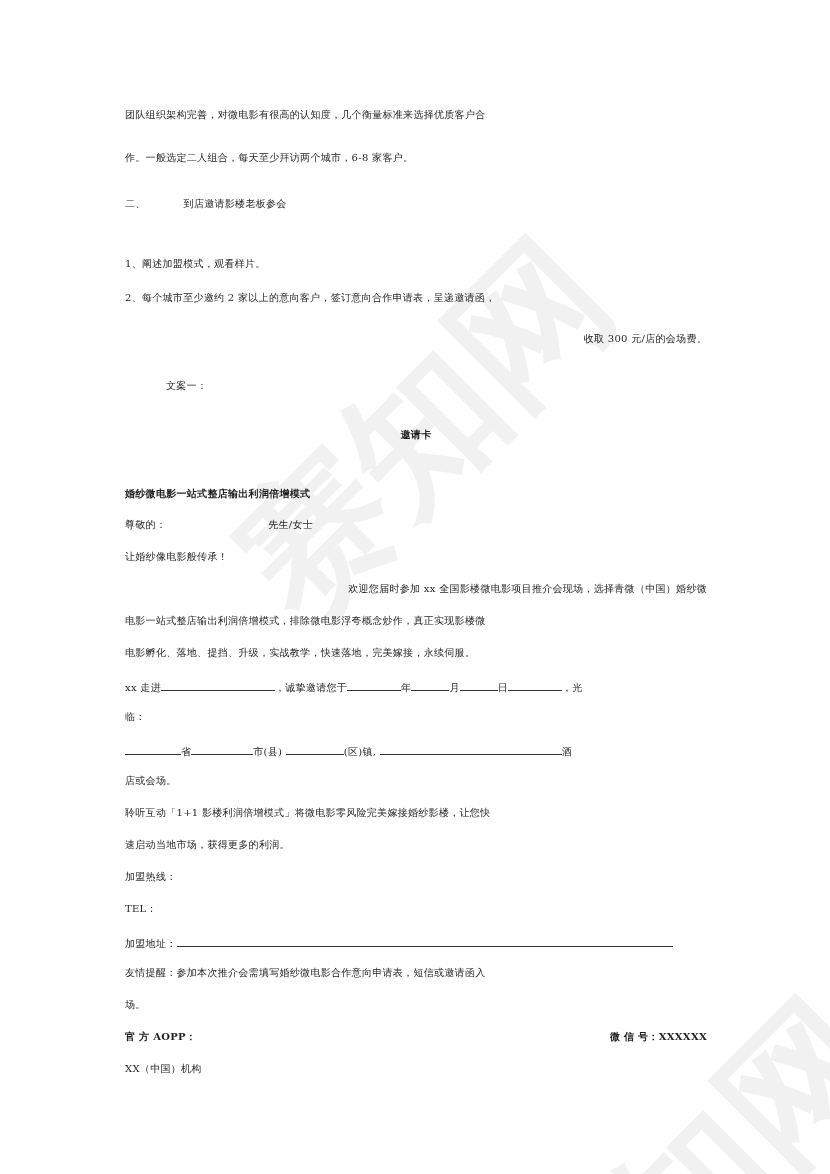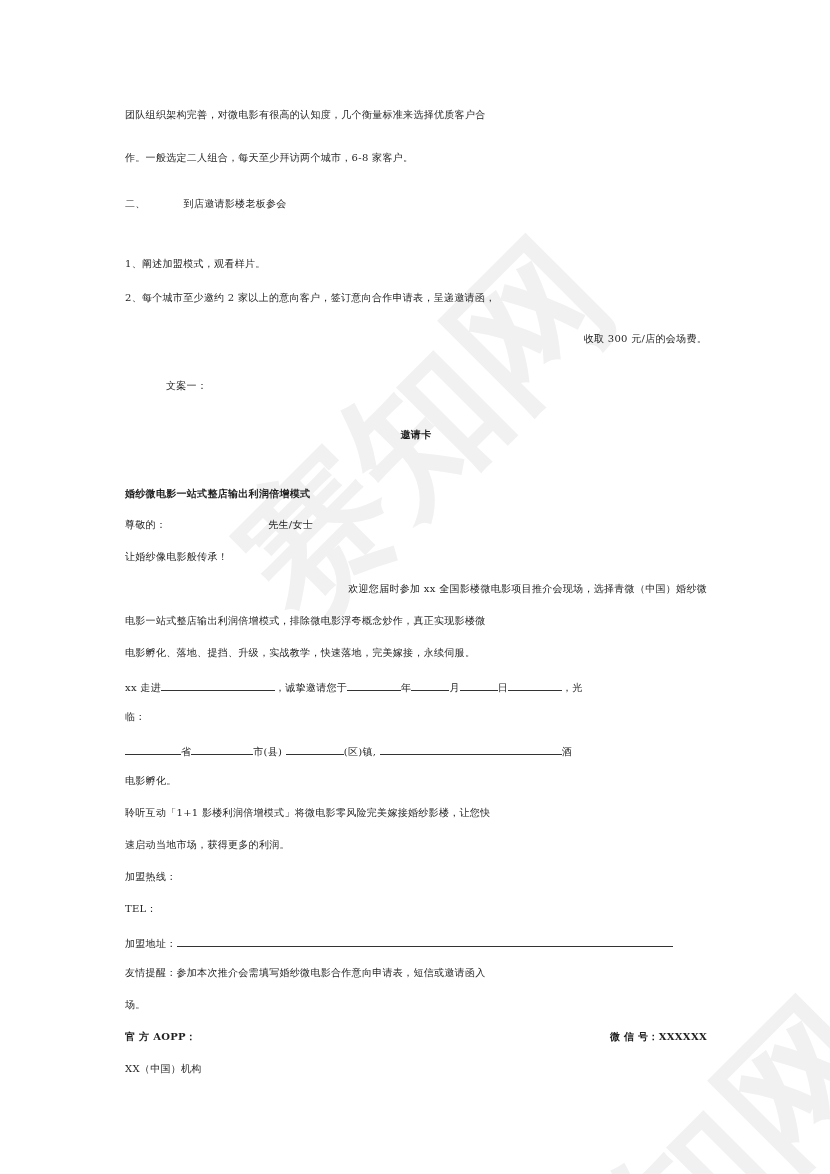--- a/index.html
+++ b/index.html
@@ -52,21 +52,21 @@
     <div class="line" style="top:642px;">电影孵化、落地、提挡、升级，实战教学，快速落地，完美嫁接，永续伺服。</div>
 
     <div class="line" style="top:674px;">
       <span>xx 走进</span><span class="blank" style="width:114px;"></span><span>，诚挚邀请您于</span><span class="blank" style="width:54px;"></span><span>年</span><span class="blank" style="width:38px;"></span><span>月</span><span class="blank" style="width:38px;"></span><span>日</span><span class="blank" style="width:54px;"></span><span>，光</span>
     </div>
     <div class="line" style="top:706px;">临：</div>
 
     <div class="line" style="top:738px;">
       <span class="blank" style="width:56px;"></span><span>省</span><span class="blank" style="width:62px;"></span><span>市(县)</span> <span class="blank" style="width:58px;"></span><span>(区)镇,</span> <span class="blank" style="width:182px;"></span><span>酒</span>
     </div>
-    <div class="line" style="top:770px;">电影孵化。</div>
+    <div class="line" style="top:770px;">店或会场。</div>
 
     <div class="line" style="top:802px;">聆听互动「1+1 影楼利润倍增模式」将微电影零风险完美嫁接婚纱影楼，让您快</div>
     <div class="line" style="top:834px;">速启动当地市场，获得更多的利润。</div>
 
     <div class="line" style="top:866px;">加盟热线：</div>
     <div class="line" style="top:898px;">TEL：</div>
 
     <div class="line" style="top:930px;">
       <span>加盟地址：</span><span class="blank" style="width:496px;"></span>
     </div>

